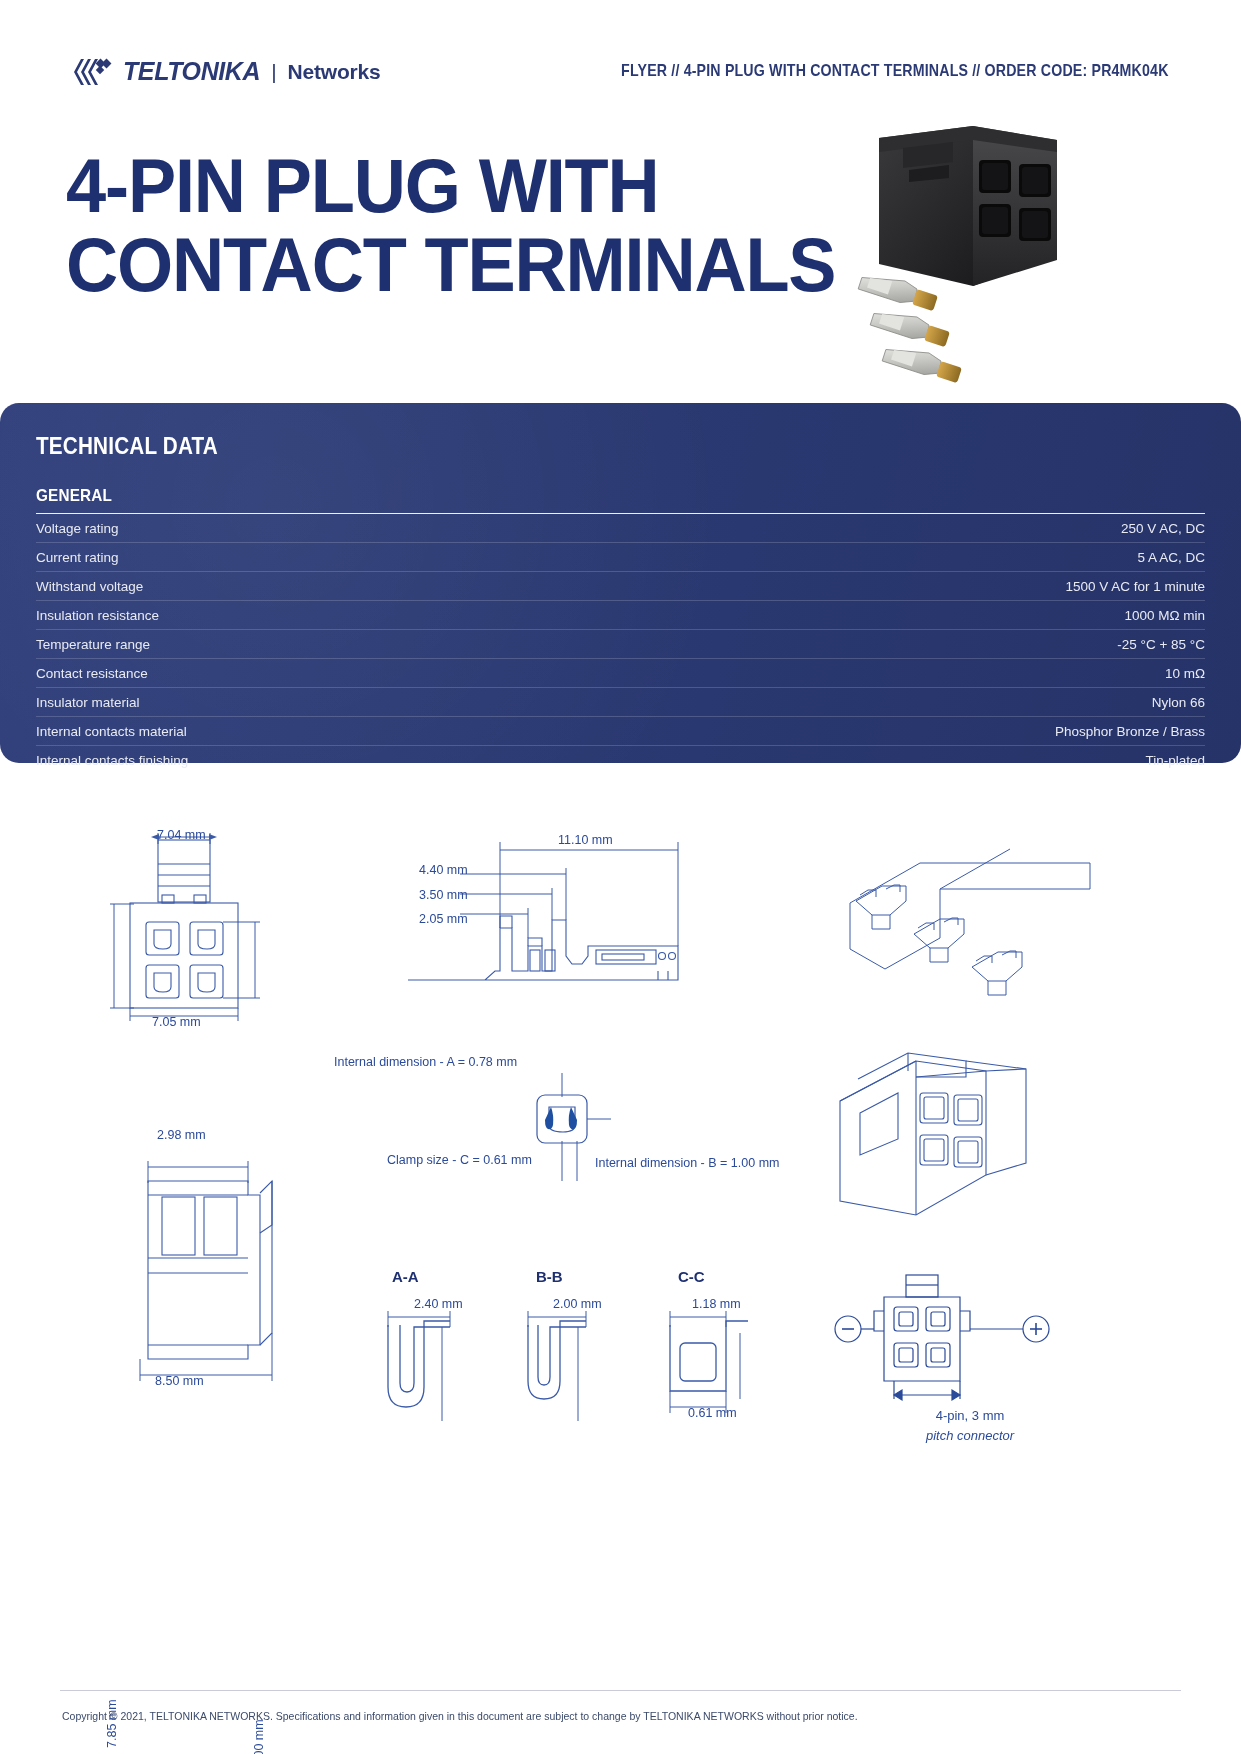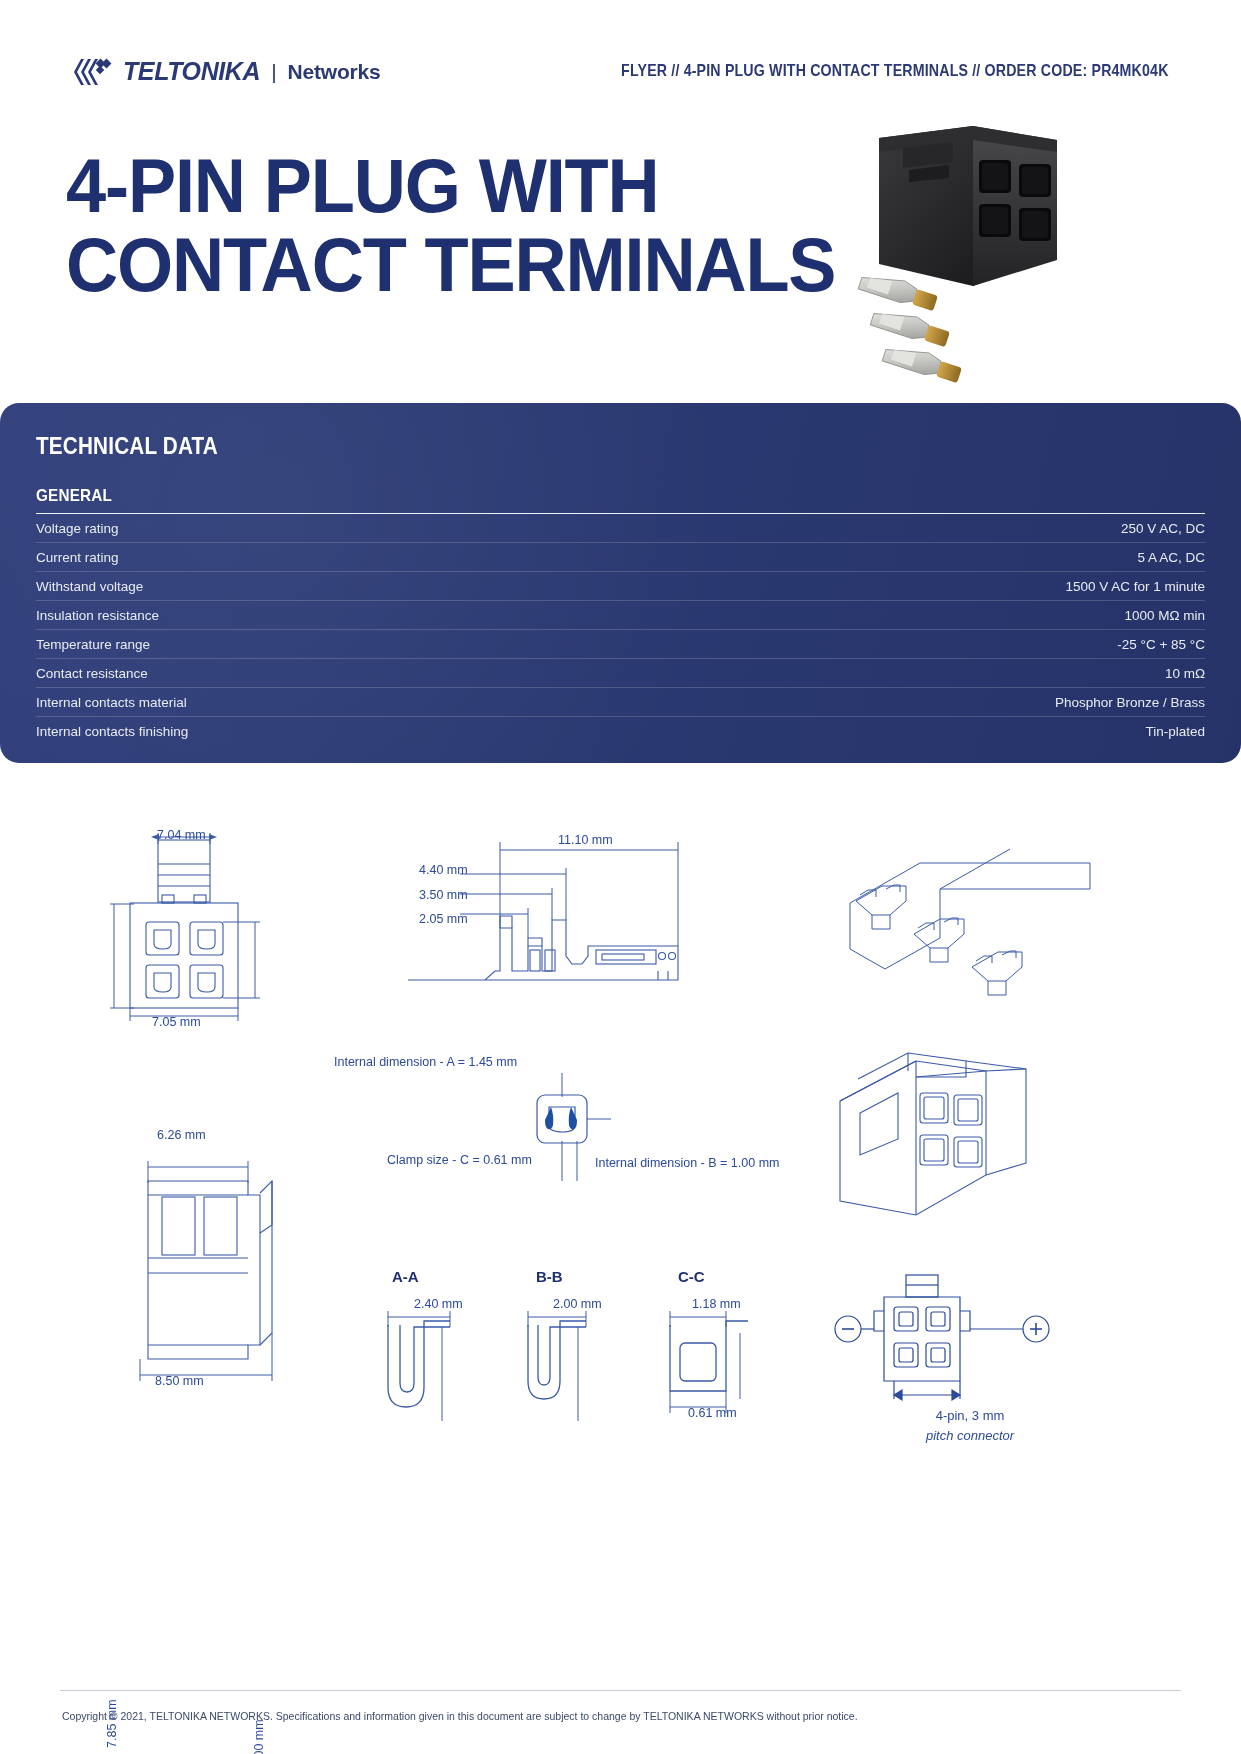--- a/index.html
+++ b/index.html
@@ -220,20 +220,24 @@
             <td class="k">Insulation resistance</td>
             <td class="v">1000 MΩ min</td>
           </tr>
           <tr>
             <td class="k">Temperature range</td>
             <td class="v">-25 °C + 85 °C</td>
           </tr>
           <tr>
             <td class="k">Contact resistance</td>
             <td class="v">10 mΩ</td>
+          </tr>
+          <tr>
+            <td class="k">Insulator material</td>
+            <td class="v">Nylon 66</td>
           </tr>
           <tr>
             <td class="k">Internal contacts material</td>
             <td class="v">Phosphor Bronze / Brass</td>
           </tr>
           <tr>
             <td class="k">Internal contacts finishing</td>
             <td class="v">Tin-plated</td>
           </tr>
         </tbody>
@@ -365,21 +369,21 @@
         <path d="M34 54 q3 8 2 18 q-1 5 -5 4 q-3 -1 -3 -9 z" transform="translate(2,0)"></path>
         <path d="M58 54 q-3 8 -2 18 q1 5 5 4 q3 -1 3 -9 z" transform="translate(-2,0)"></path>
       </g>
       <g stroke="#3a5aa8" stroke-width="1">
         <line x1="47" y1="20" x2="47" y2="44"></line>
         <line x1="47" y1="88" x2="47" y2="128"></line>
         <line x1="62" y1="88" x2="62" y2="128"></line>
         <line x1="72" y1="66" x2="96" y2="66"></line>
       </g>
     </svg>
-    <div class="dwg-label" style="left:334px;top:292px;">Internal dimension - A = 1.45 mm</div>
+    <div class="dwg-label" style="left:334px;top:292px;">Internal dimension - A = 0.78 mm</div>
     <div class="dwg-label" style="left:595px;top:353px;margin-top:40px;">Internal dimension - B = 1.00 mm</div>
     <div class="dwg-label" style="left:387px;top:390px;">Clamp size - C = 0.61 mm</div>
 
     <svg style="position:absolute;left:820px;top:280px;" width="250" height="190" viewBox="0 0 250 190">
       <g fill="none" stroke="#3a5aa8" stroke-width="1.1">
         <path d="M20 58 L96 18 L166 28 L166 132 L96 172 L20 158 Z"></path>
         <path d="M96 18 L96 172"></path>
         <path d="M20 58 L96 18"></path>
         <path d="M96 34 L166 28"></path>
         <path d="M38 36 L88 10 L146 18 L146 34 L96 34"></path>
@@ -412,21 +416,21 @@
       </g>
       <g stroke="#3a5aa8" stroke-width="1">
         <line x1="28" y1="34" x2="128" y2="34"></line>
         <line x1="28" y1="28" x2="28" y2="50"></line>
         <line x1="128" y1="28" x2="128" y2="50"></line>
         <line x1="20" y1="242" x2="152" y2="242"></line>
         <line x1="20" y1="226" x2="20" y2="248"></line>
         <line x1="152" y1="200" x2="152" y2="248"></line>
       </g>
     </svg>
-    <div class="dwg-label" style="left:157px;top:365px;">6.26 mm</div>
+    <div class="dwg-label" style="left:157px;top:365px;">2.98 mm</div>
     <div class="dwg-label" style="left:155px;top:611px;">8.50 mm</div>
 
     <div class="dwg-label b" style="left:392px;top:505px;">A-A</div>
     <svg style="position:absolute;left:370px;top:540px;" width="120" height="130" viewBox="0 0 120 130">
       <g fill="none" stroke="#3a5aa8" stroke-width="1.3">
         <path d="M18 22 L18 84 q0 20 18 20 q18 0 18 -20 L54 30"></path>
         <path d="M30 22 L30 80 q0 9 7 9 q7 0 7 -9 L44 30"></path>
         <path d="M54 30 L54 18 L80 18"></path>
         <path d="M44 30 L44 24 L80 24"></path>
       </g>

